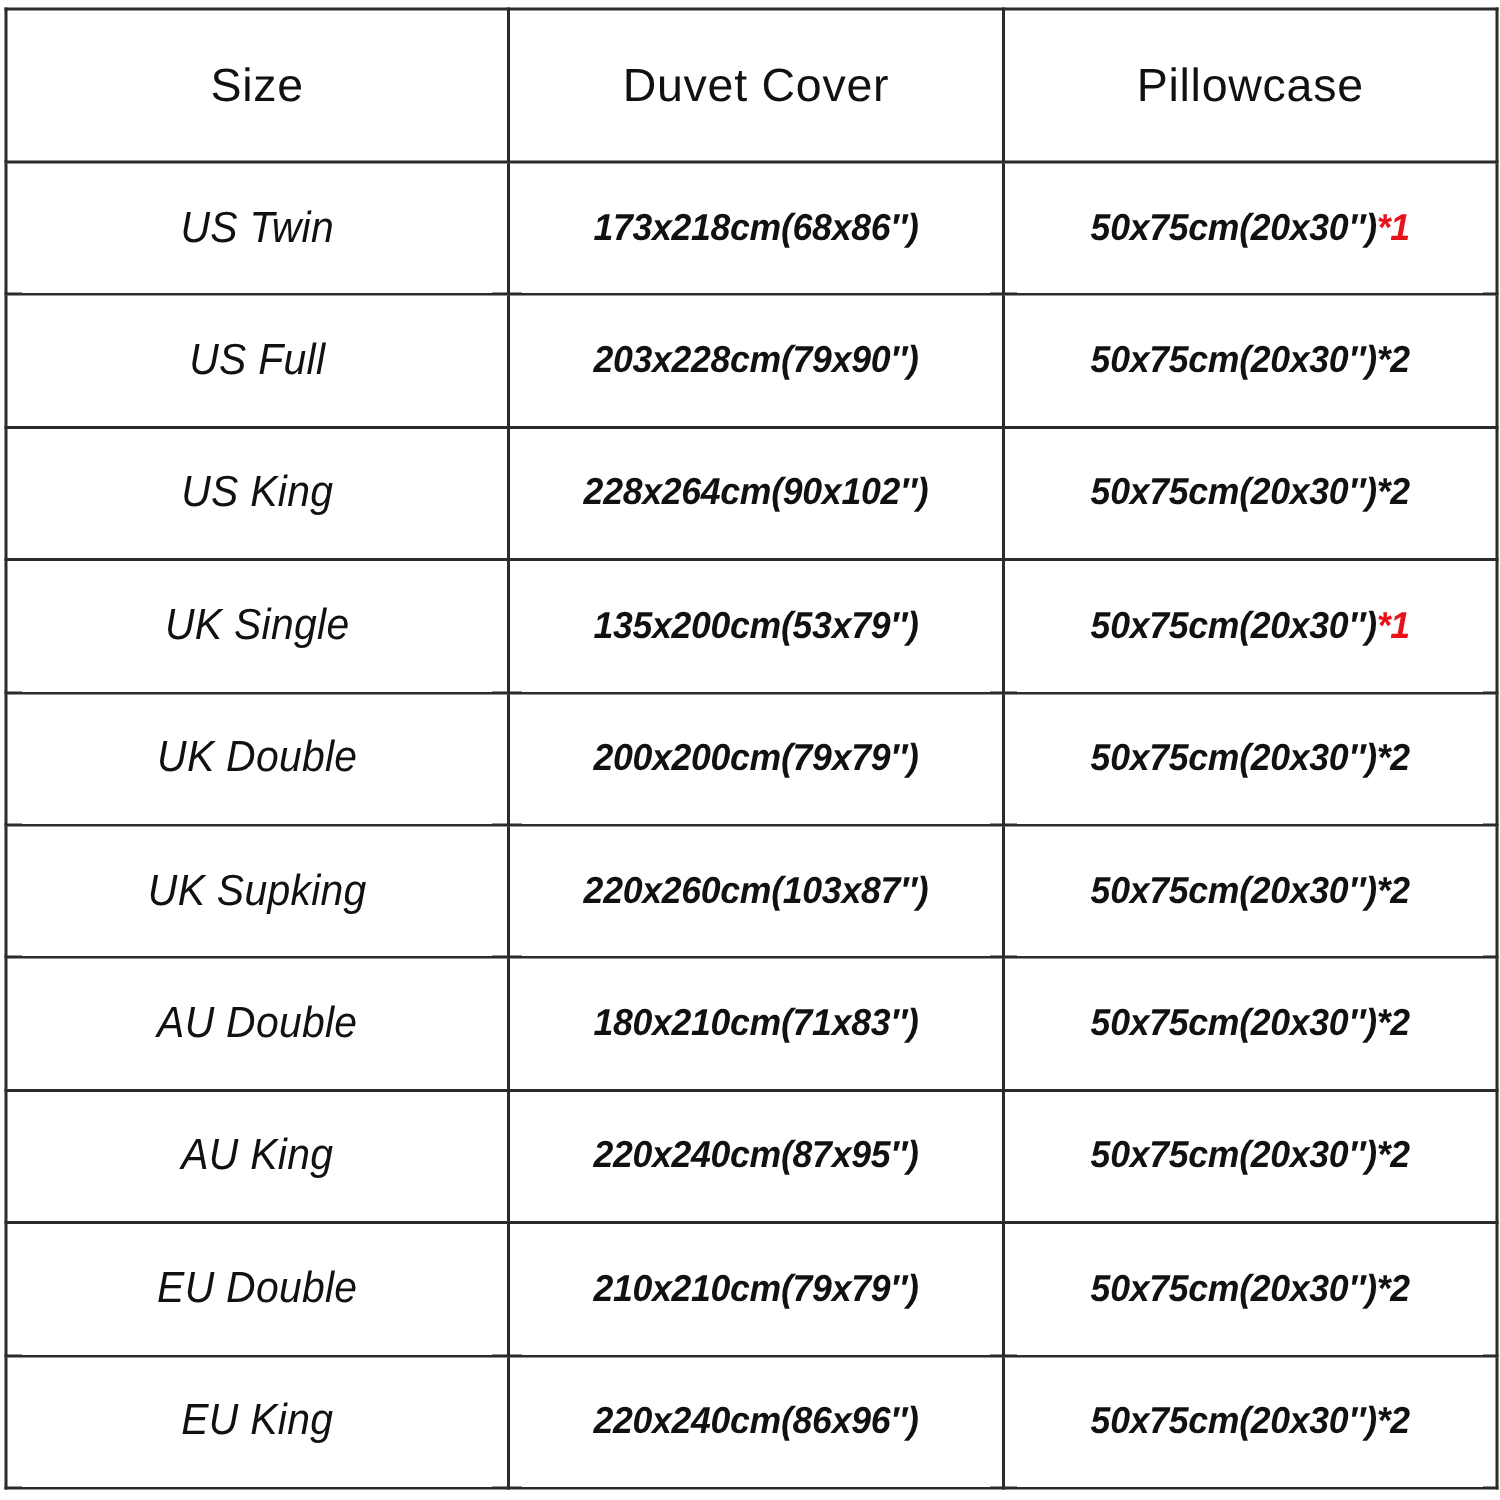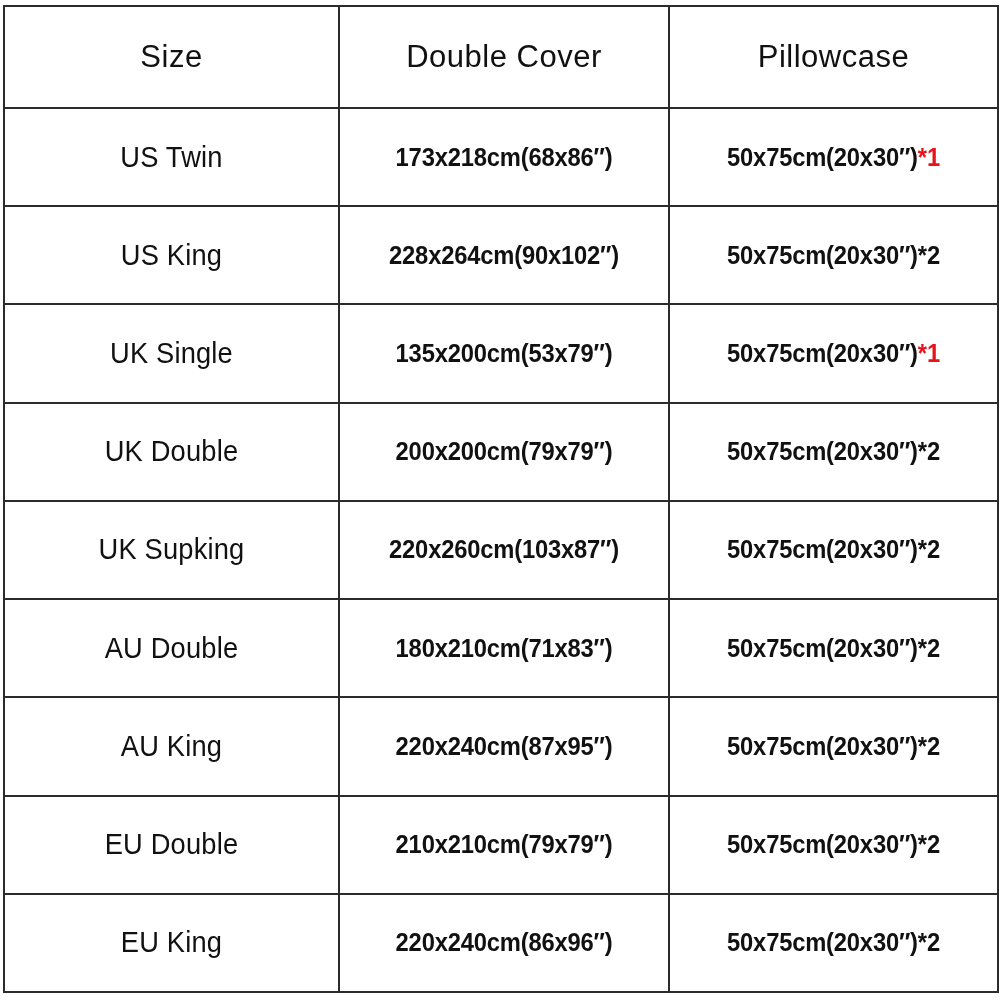--- a/index.html
+++ b/index.html
@@ -46,21 +46,21 @@
   col.c-duvet { width: 330px; }
   col.c-pillow{ width: 329px; }
 
   thead th {
     height: 100px;
     font-size: 31px;
     font-weight: 400;
     letter-spacing: 0.5px;
   }
 
-  tbody tr { height: 80px; }
+  tbody tr { height: 80px; font-style: italic; }
 
   .cell-size {
     font-size: 29px;
     font-weight: 500;
     letter-spacing: 0.2px;
     transform: scaleX(0.94);
   }
 
   .cell-meas {
     font-size: 25px;
@@ -84,29 +84,34 @@
 <div class="chart-wrap">
   <table class="size-chart">
     <colgroup>
       <col class="c-size">
       <col class="c-duvet">
       <col class="c-pillow">
     </colgroup>
     <thead>
       <tr>
         <th>Size</th>
-        <th>Double Cover</th>
+        <th>Duvet Cover</th>
         <th>Pillowcase</th>
       </tr>
     </thead>
     <tbody id="table-body">
         <tr>
           <td class="cell-size">US Twin</td>
           <td class="cell-meas">173x218cm(68x86″)</td>
           <td class="cell-meas"><span>50x75cm(20x30″)</span><span class="mark-red">*</span><span class="mark-red">1</span></td>
+        </tr>
+        <tr>
+          <td class="cell-size">US Full</td>
+          <td class="cell-meas">203x228cm(79x90″)</td>
+          <td class="cell-meas"><span>50x75cm(20x30″)</span><span class="mark-black">*</span><span class="mark-black">2</span></td>
         </tr>
         <tr>
           <td class="cell-size">US King</td>
           <td class="cell-meas">228x264cm(90x102″)</td>
           <td class="cell-meas"><span>50x75cm(20x30″)</span><span class="mark-black">*</span><span class="mark-black">2</span></td>
         </tr>
         <tr>
           <td class="cell-size">UK Single</td>
           <td class="cell-meas">135x200cm(53x79″)</td>
           <td class="cell-meas"><span>50x75cm(20x30″)</span><span class="mark-red">*</span><span class="mark-red">1</span></td>

